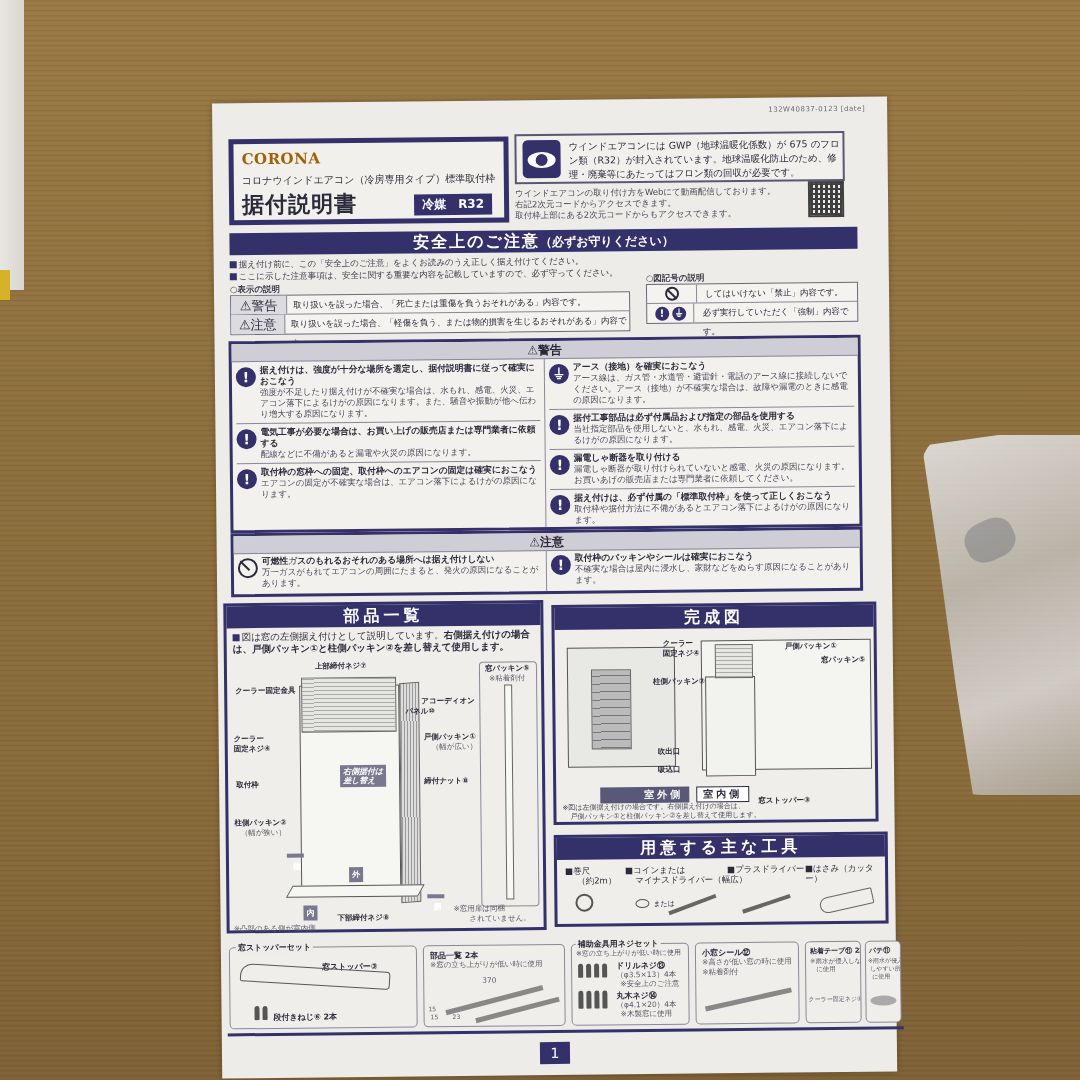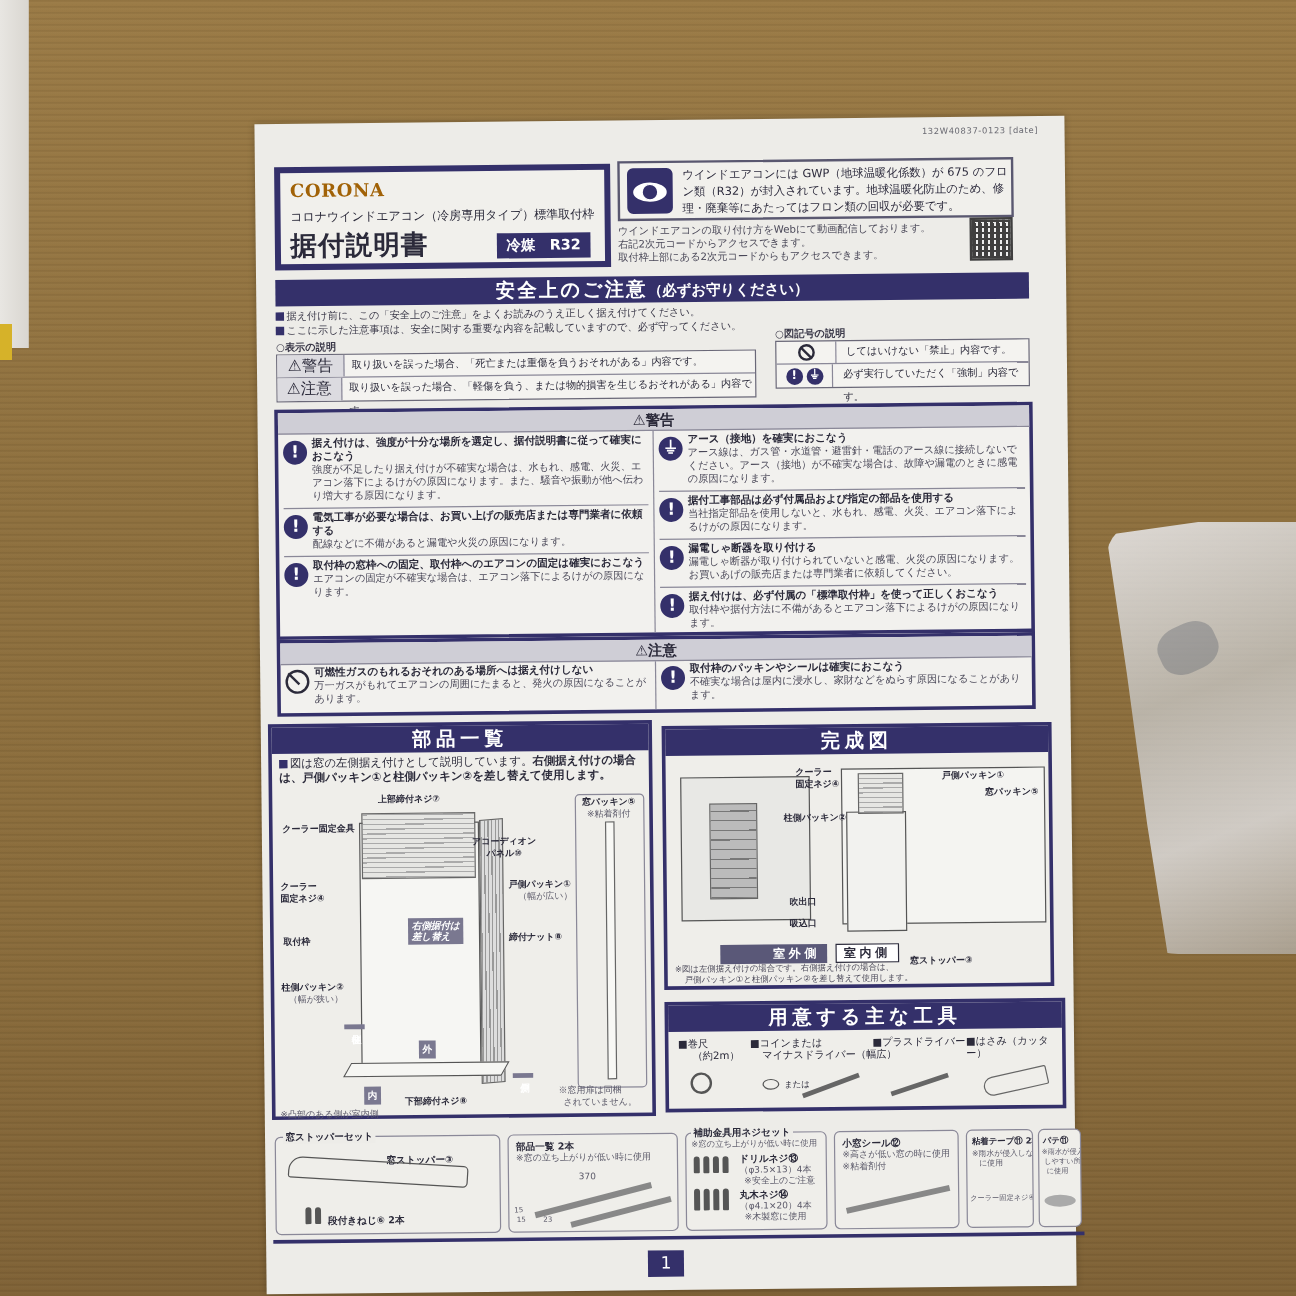--- a/index.html
+++ b/index.html
@@ -305,21 +305,21 @@
 
     <div class="frame-outer" style="left:72px; top:80px; width:100px; height:210px;"></div>
     <div class="accordion" style="left:74px; top:72px; width:95px; height:55px;"></div>
     <div class="door-strip" style="left:172px; top:78px; width:20px; height:220px; transform: skewY(-4deg);"></div>
     <div class="frame-outer" style="left:60px; top:280px; width:132px; height:12px; transform: skewX(-30deg);"></div>
     <div class="pack-box" style="left:252px; top:58px; width:58px; height:245px;">
       <div style="position:absolute; left:24px; top:22px; width:8px; height:215px; border:1px solid #666; background:#f8f8f5;"></div>
     </div>
     <div class="lbl" style="left:88px; top:56px;">上部締付ネジ⑦</div>
     <div class="lbl" style="left:8px; top:80px;">クーラー固定金具</div>
-    <div class="lbl" style="left:166px; top:92px;">アコーディオン</div>
+    <div class="lbl" style="left:194px; top:92px;">アコーディオン</div>
     <div class="lbl" style="left:178px; top:102px;">パネル⑩</div>
     <div class="lbl" style="left:6px; top:128px;">クーラー</div>
     <div class="lbl" style="left:6px; top:138px;">固定ネジ④</div>
     <div class="lbl" style="left:196px; top:128px;">戸側パッキン①</div>
     <div class="lbl" style="left:204px; top:138px;"><span class="sub">（幅が広い）</span></div>
     <div class="arrow-tag" style="left:112px; top:160px; line-height:9px;font-style:italic;">
         <div>右側据付は</div>
         <div>差し替え</div>
       </div>
     <div class="lbl" style="left:8px; top:174px;">取付枠</div>
@@ -327,21 +327,21 @@
     <div class="lbl" style="left:6px; top:212px;">柱側パッキン②</div>
     <div class="lbl" style="left:12px; top:222px;"><span class="sub">（幅が狭い）</span></div>
     <div class="arrow-tag" style="left:58px; top:248px; writing-mode: vertical-rl;">柱側</div>
     <div class="arrow-tag" style="left:198px; top:290px; writing-mode: vertical-rl;">戸側</div>
     <div class="arrow-tag" style="left:120px; top:262px;">外</div>
     <div class="arrow-tag" style="left:74px; top:300px;">内</div>
     <div class="lbl" style="left:108px; top:308px;">下部締付ネジ⑧</div>
     <div class="lbl" style="left:4px; top:318px;text-align:right;"><span class="sub">※凸部のある側が室内側</span></div>
     <div class="lbl" style="left:258px; top:60px;">窓パッキン⑤</div>
     <div class="lbl" style="left:262px; top:70px;"><span class="sub">※粘着剤付</span></div>
-    <div class="lbl" style="left:236px; top:300px;font-family:Liberation Serif, serif;"><span class="sub">※窓用扉は同梱</span></div>
+    <div class="lbl" style="left:224px; top:300px;"><span class="sub">※窓用扉は同梱</span></div>
     <div class="lbl" style="left:240px; top:310px;"><span class="sub">されていません。</span></div>
   </div>
 
   <div class="done-box">
     <div class="sect-hdr navy">完成図</div>
     <div class="frame-outer" style="left:12px; top:40px; width:108px; height:120px; background:#e8e8e5;"></div>
     <div class="accordion" style="left:36px; top:62px; width:40px; height:80px; background: repeating-linear-gradient(0deg, #777 0 1px, #bbb 1px 8px);"></div>
     <div class="frame-outer" style="left:146px; top:34px; width:170px; height:130px; background:#f4f4f1;"></div>
     <div class="frame-outer" style="left:150px; top:70px; width:50px; height:100px; background:#f2f2ef;"></div>
     <div class="accordion" style="left:160px; top:38px; width:38px; height:34px;"></div>

